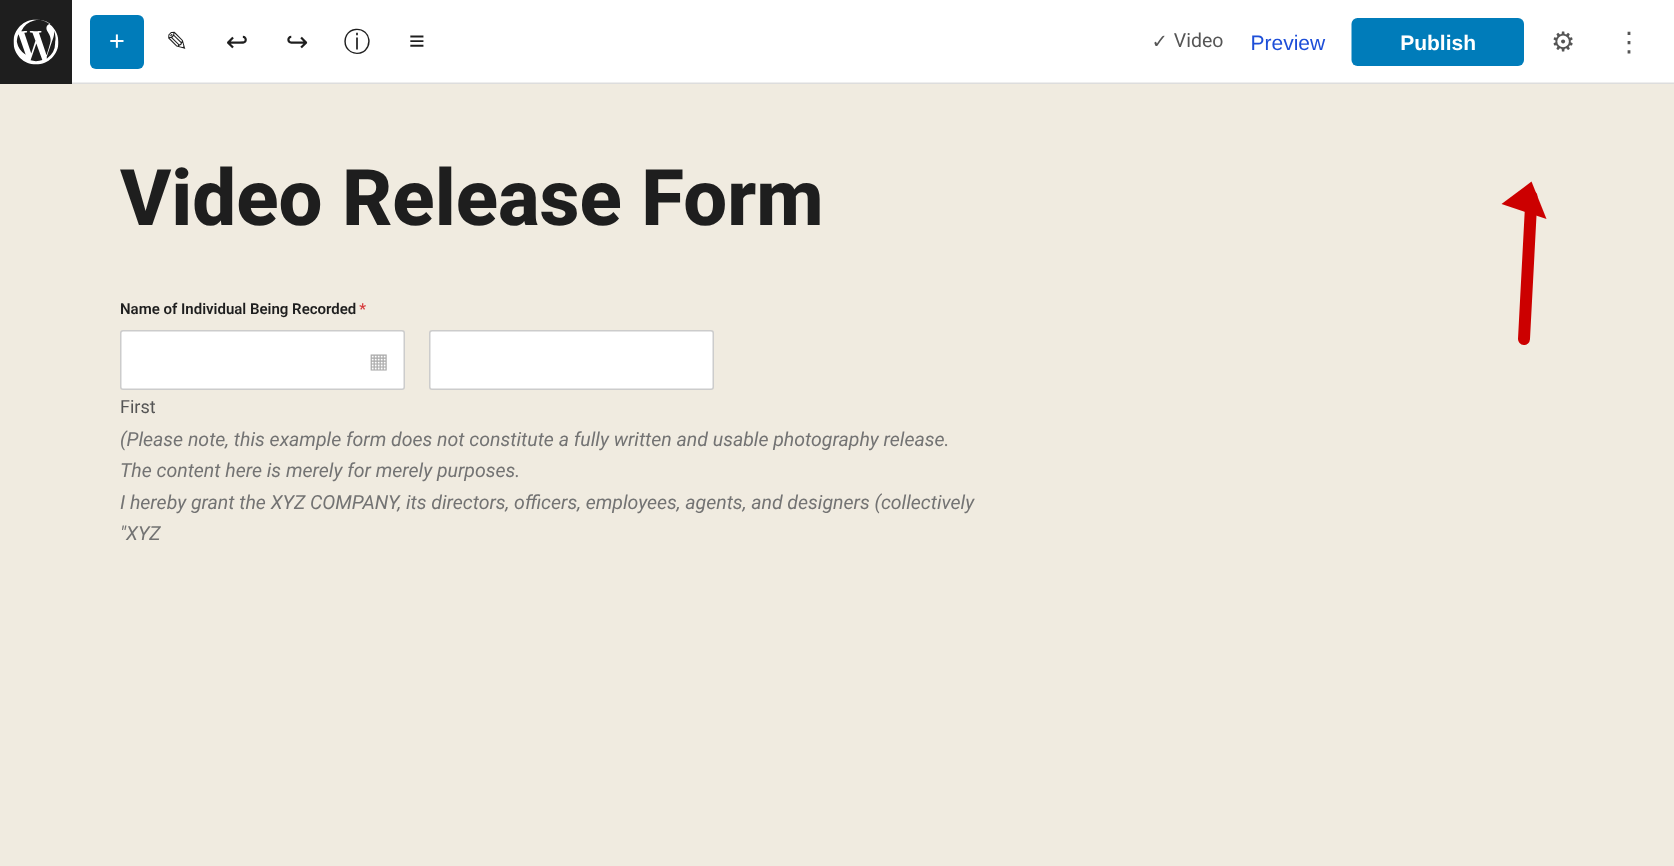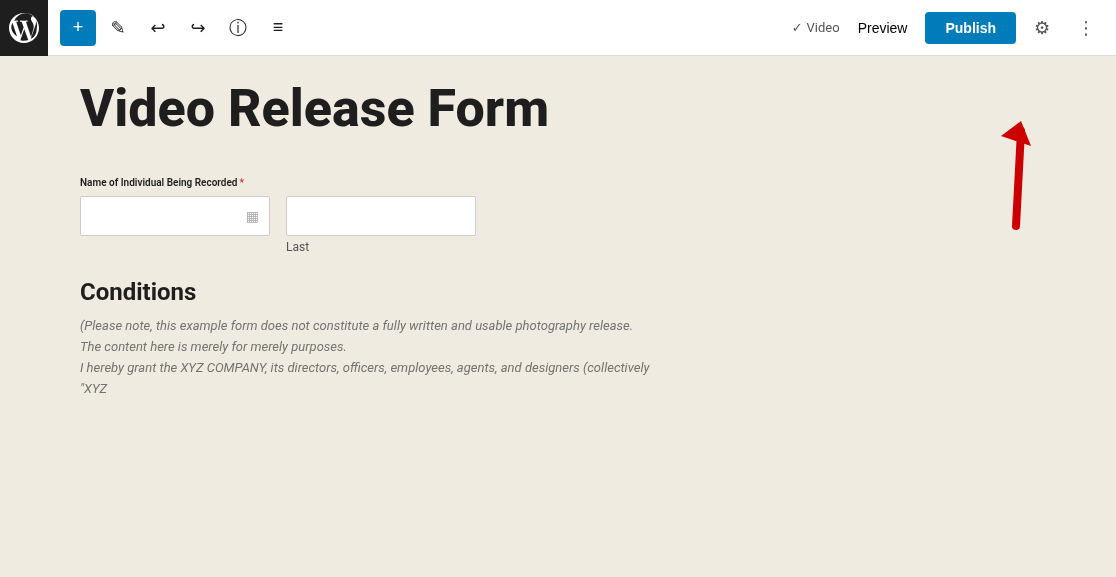--- a/index.html
+++ b/index.html
@@ -56,31 +56,31 @@
     .saved-status {
       display: flex;
       align-items: center;
       gap: 4px;
       color: #555;
       font-size: 13px;
     }
     .preview-btn {
       background: transparent;
       border: none;
-      color: #000000;
+      color: #1d4ed8;
       font-size: 14px;
       cursor: pointer;
       padding: 6px 10px;
       border-radius: 4px;
     }
     .publish-btn {
       background: #007cba;
       color: #fff;
       border: none;
-      padding: 8px 20px;
+      padding: 8px 32px;
       border-radius: 4px;
       font-size: 14px;
       font-weight: 600;
       cursor: pointer;
     }
     .settings-btn {
       width: 36px;
       height: 36px;
       display: flex;
       align-items: center;
@@ -89,21 +89,21 @@
       background: transparent;
       cursor: pointer;
       border-radius: 4px;
       color: #555;
       font-size: 18px;
     }
 
     
     .main-content {
       background: #f0ebe0;
-      padding: 24px 80px;
+      padding: 48px 80px;
       height: calc(577px - 56px);
       overflow-y: auto;
       position: relative;
     }
 
     .page-title {
       font-size: 52px;
       font-weight: 800;
       color: #1e1e1e;
       margin-bottom: 40px;
@@ -261,31 +261,30 @@
     <div class="field-label">
       <span>Name of Individual Being Recorded</span><span class="required">*</span>
     </div>
 
     <div class="name-fields">
       <div class="name-field-wrap">
         <div class="name-input">
           <span></span>
           <span class="name-input-icon">▦</span>
         </div>
+        <span class="sub-label">First</span>
       </div>
 
       <div class="name-field-wrap">
         <div class="name-input" style="justify-content: flex-start;">
           <span></span>
         </div>
-        <span class="sub-label">Last</span>
       </div>
     </div>
 
-    <h2 class="conditions-title">Conditions</h2>
 
     <p class="conditions-text">
       <span>(Please note, this example form does not constitute a fully written and usable photography release.</span><br>
       <span>The content here is merely for merely purposes.</span><br>
       <span>I hereby grant the XYZ COMPANY, its directors, officers, employees, agents, and designers (collectively "XYZ</span>
     </p>
   </div>
 </div>
 
 </body></html>

